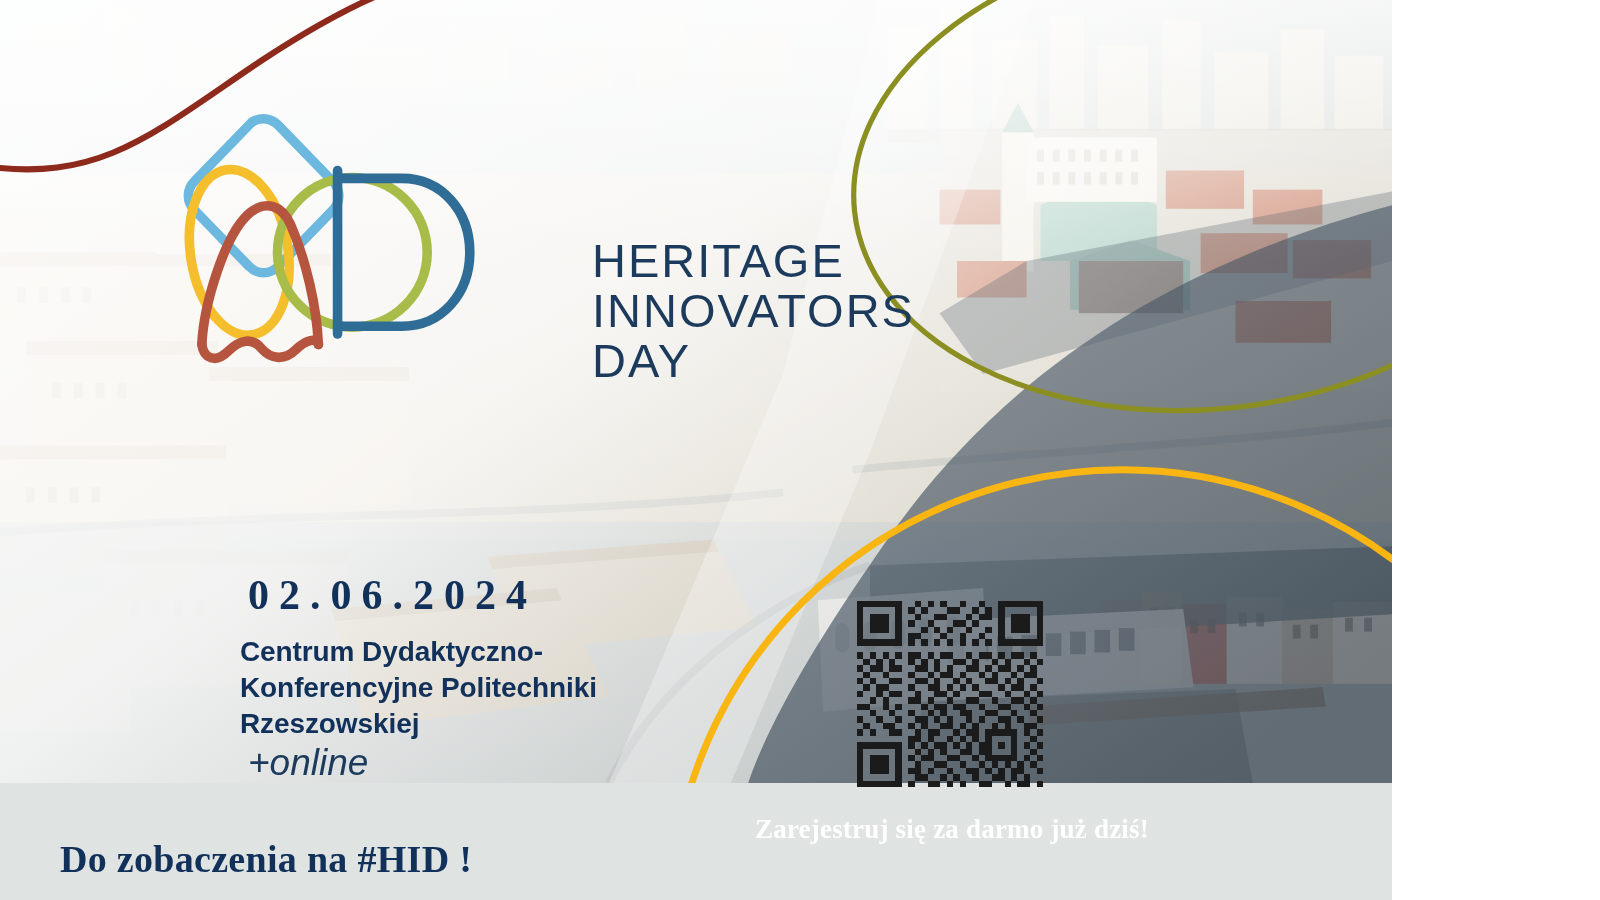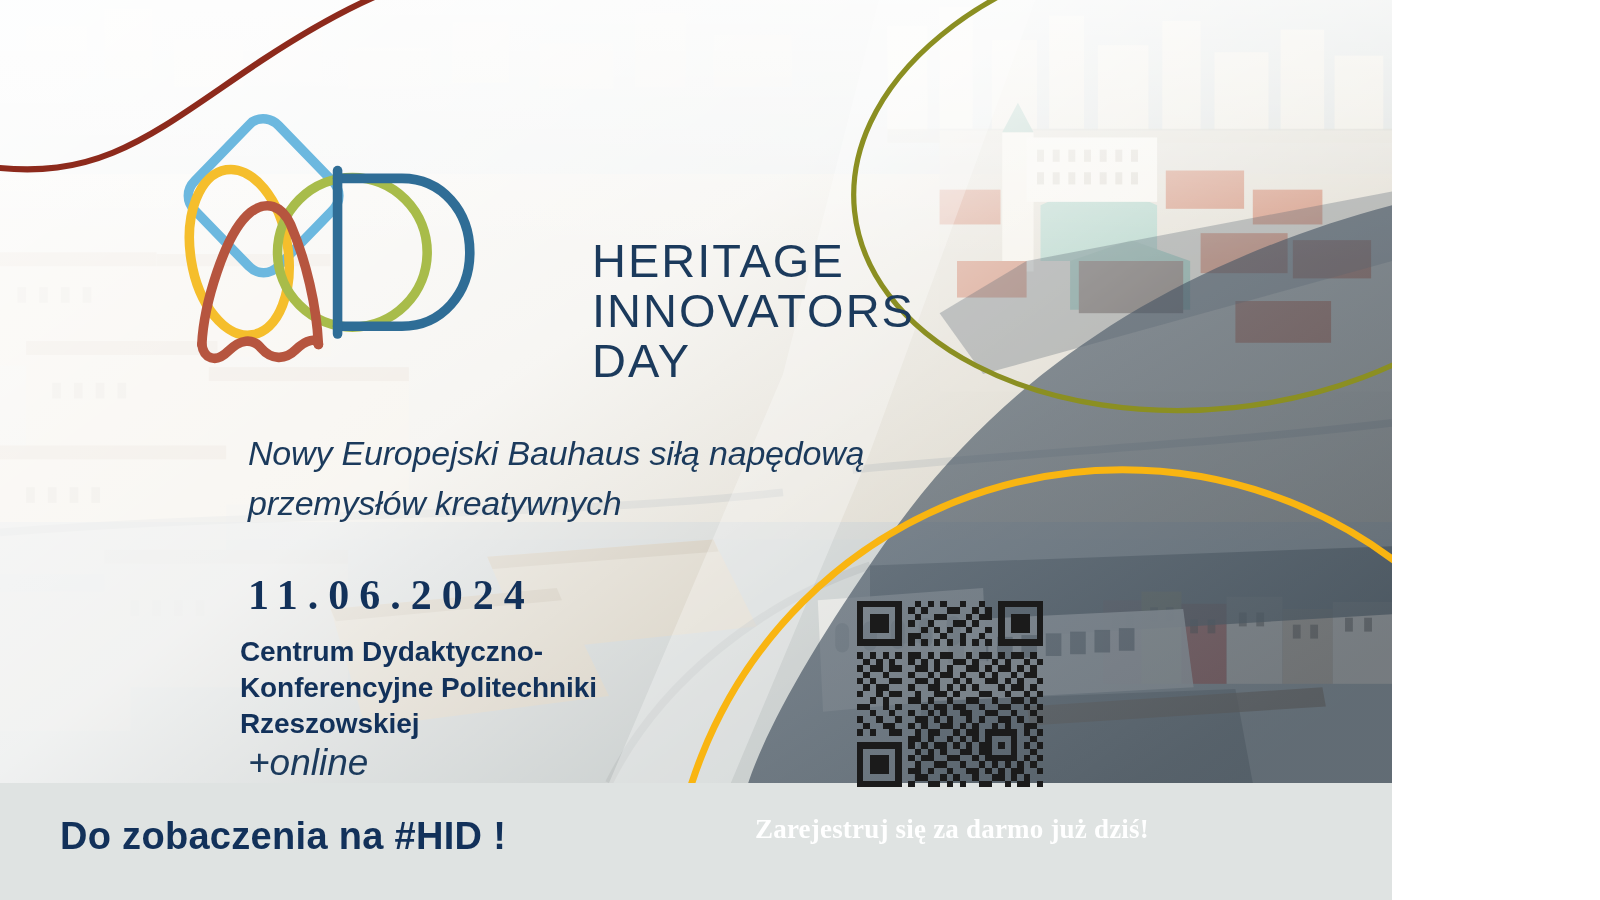--- a/index.html
+++ b/index.html
@@ -50,22 +50,22 @@
     white-space:pre-line;
   }
   #online{
     position:absolute;left:248px;top:748px;
     font-family:"Liberation Sans",sans-serif;
     font-style:italic;font-weight:400;
     font-size:37px;line-height:30px;
     color:#1b3a5c;
   }
   #signoff{
-    position:absolute;left:60px;top:815px;
-    font-family:Liberation Sans, sans-serif;
+    position:absolute;left:60px;top:838px;
+    font-family:Liberation Serif, serif;
     font-weight:700;
     font-size:38px;line-height:42px;
     letter-spacing:0.3px;
     color:#12315a;
   }
   #cta{
     position:absolute;left:755px;top:813px;
     font-family:"Liberation Serif",serif;
     font-weight:700;
     font-size:27px;line-height:32px;
@@ -333,23 +333,21 @@
 
       <path d="M388 205 L462 205 C 508 205, 540 243, 540 290
                C 540 337, 508 375, 462 375 L 388 375" stroke="#2f6d96"></path>
       <path d="M388 196 L388 384" stroke="#2f6d96"></path>
     </g>
   </svg>
 
   <div id="title">HERITAGE
 INNOVATORS
 DAY</div>
-  <div id="subtitle">Nowy Europejski Bauhaus siłą napędową
-przemysłów kreatywnych</div>
-  <div id="date">11.06.2024</div>
+  <div id="date">02.06.2024</div>
   <div id="venue">Centrum Dydaktyczno-
 Konferencyjne Politechniki
 Rzeszowskiej</div>
   <div id="online">+online</div>
   <div id="signoff">Do zobaczenia na #HID !</div>
   <div id="cta">Zarejestruj się za darmo już dziś!</div>
 
   <svg id="qr" viewBox="0 0 29 29" shape-rendering="crispEdges">
     <g fill="#1b1b1b">
 

